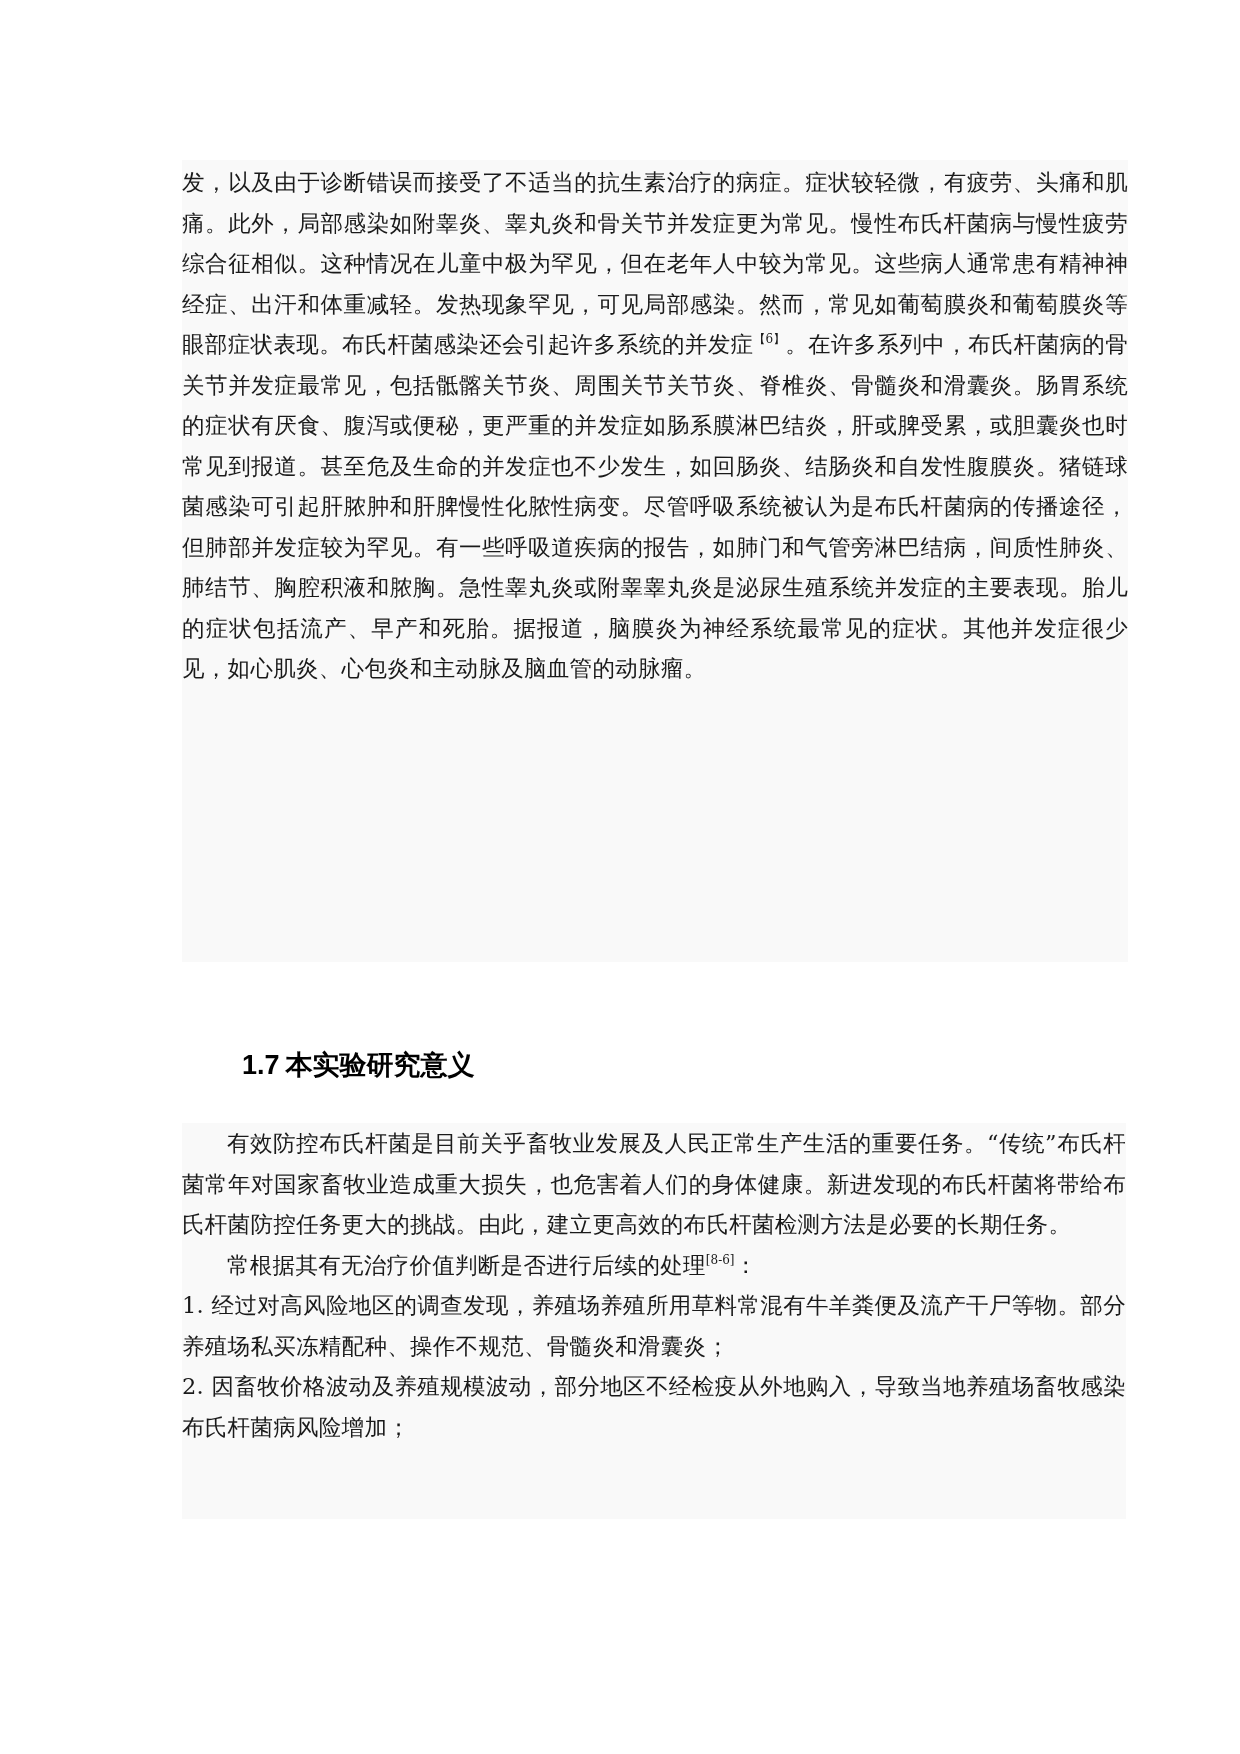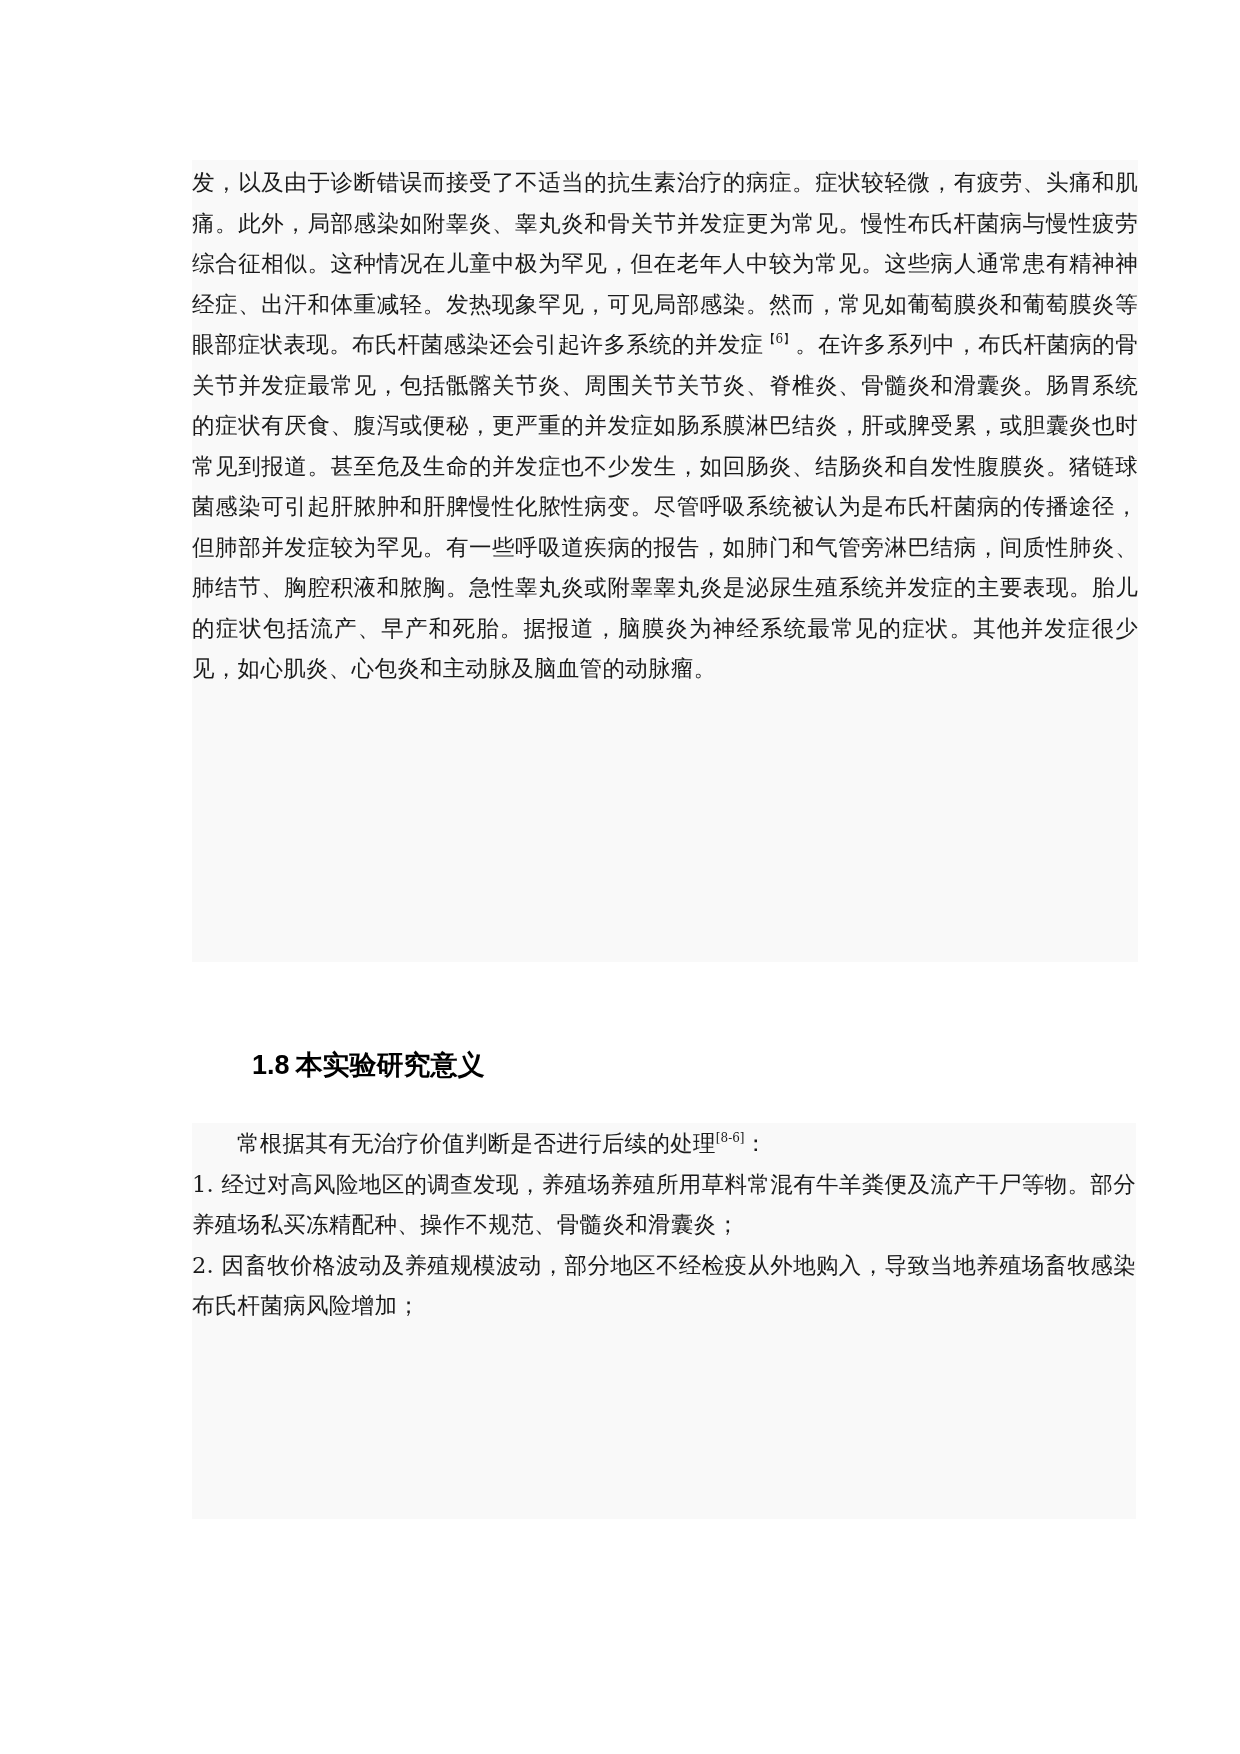--- a/index.html
+++ b/index.html
@@ -10,21 +10,21 @@
     body {
       width: 1240px;
       height: 1754px;
       position: relative;
       overflow: hidden;
       font-family: "DejaVu Serif", "Liberation Serif", serif;
       color: #1a1a1a;
     }
     .page {
       position: absolute;
-      left: 16px;
+      left: 6px;
       top: 0;
       width: 1016px;
       height: 1754px;
     }
     .shade {
       position: absolute;
       background: #f9f9f9;
     }
     .block1 {
       left: 176px;
@@ -85,21 +85,22 @@
   </style>
 </head>
 <body>
 
 <div class="page">
 
   <div class="shade block1">
     <p class="para"><span>发，以及由于诊断错误而接受了不适当的抗生素治疗的病症。症状较轻微，有疲劳、头痛和肌痛。此外，局部感染如附睾炎、睾丸炎和骨关节并发症更为常见。慢性布氏杆菌病与慢性疲劳综合征相似。这种情况在儿童中极为罕见，但在老年人中较为常见。这些病人通常患有精神神经症、出汗和体重减轻。发热现象罕见，可见局部感染。然而，常见如葡萄膜炎和葡萄膜炎等眼部症状表现。布氏杆菌感染还会引起许多系统的并发症</span><sup class="cite">【6】</sup><span>。在许多系列中，布氏杆菌病的骨关节并发症最常见，包括骶髂关节炎、周围关节关节炎、脊椎炎、骨髓炎和滑囊炎。肠胃系统的症状有厌食、腹泻或便秘，更严重的并发症如肠系膜淋巴结炎，肝或脾受累，或胆囊炎也时常见到报道。甚至危及生命的并发症也不少发生，如回肠炎、结肠炎和自发性腹膜炎。猪链球菌感染可引起肝脓肿和肝脾慢性化脓性病变。尽管呼吸系统被认为是布氏杆菌病的传播途径，但肺部并发症较为罕见。有一些呼吸道疾病的报告，如肺门和气管旁淋巴结病，间质性肺炎、肺结节、胸腔积液和脓胸。急性睾丸炎或附睾睾丸炎是泌尿生殖系统并发症的主要表现。胎儿的症状包括流产、早产和死胎。据报道，脑膜炎为神经系统最常见的症状。其他并发症很少见，如心肌炎、心包炎和主动脉及脑血管的动脉瘤。</span></p>
   </div>
 
-  <h2 class="heading"><span class="num">1.8</span><span>本实验研究意义</span></h2>
+  <h2 class="heading"><span class="num">1.7</span><span>本实验研究意义</span></h2>
 
   <div class="shade block2">
+    <p class="para indent">有效防控布氏杆菌是目前关乎畜牧业发展及人民正常生产生活的重要任务。“传统”布氏杆菌常年对国家畜牧业造成重大损失，也危害着人们的身体健康。新进发现的布氏杆菌将带给布氏杆菌防控任务更大的挑战。由此，建立更高效的布氏杆菌检测方法是必要的长期任务。</p>
     <p class="para indent"><span>常根据其有无治疗价值判断是否进行后续的处理</span><sup class="cite">[8-6]</sup><span>：</span></p>
     <p class="list-item"><span>1.</span> <span>经过对高风险地区的调查发现，养殖场养殖所用草料常混有牛羊粪便及流产干尸等物。部分养殖场私买冻精配种、操作不规范、骨髓炎和滑囊炎；</span></p>
     <p class="list-item"><span>2.</span> <span>因畜牧价格波动及养殖规模波动，部分地区不经检疫从外地购入，导致当地养殖场畜牧感染布氏杆菌病风险增加；</span></p>
   </div>
 
 </div>
 
 </body></html>

